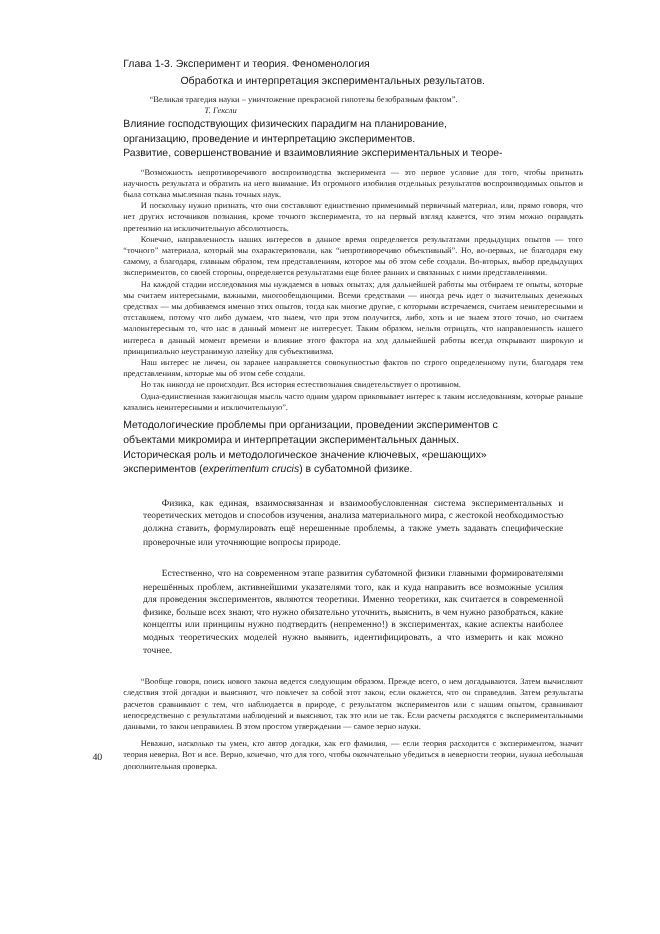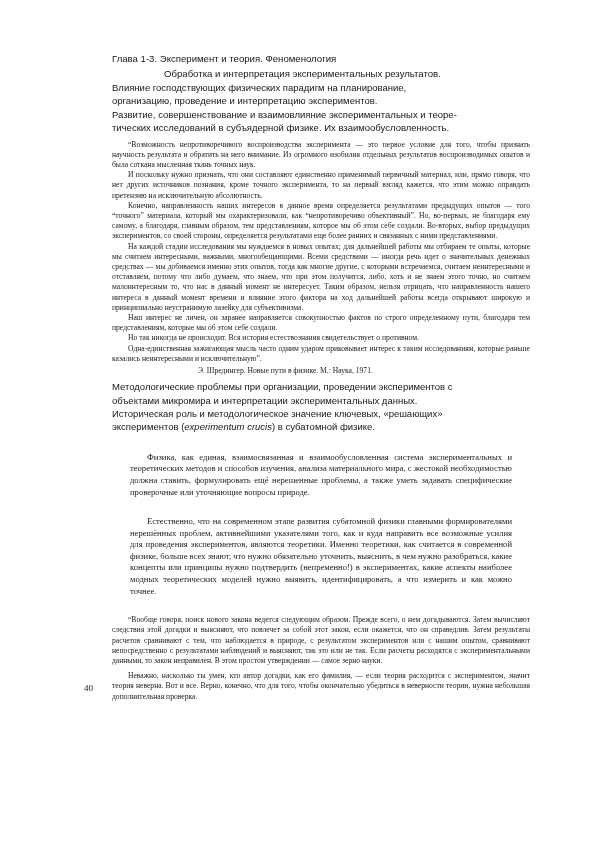--- a/index.html
+++ b/index.html
@@ -99,38 +99,40 @@
 </head>
 <body>
 
 <div class="page">
 
   <div class="chapter-head">
     <span class="line1">Глава 1-3. Эксперимент и теория. Феноменология</span>
     <span class="line2">Обработка и интерпретация экспериментальных результатов.</span>
   </div>
 
+  <div class="epigraph">
+    <span>“Великая трагедия науки – уничтожение прекрасной гипотезы безобразным фактом”.</span>
+    <span class="attrib">Т. Гексли</span>
+  </div>
 
   <div class="sans-block">
     <p>Влияние господствующих физических парадигм на планирование,</p>
     <p>организацию, проведение и интерпретацию экспериментов.</p>
     <p>Развитие, совершенствование и взаимовлияние экспериментальных и теоре-</p>
-    <p>тических исследований в субъядерной физике. Их взаимообусловленность.</p>
   </div>
 
   <div class="quote-block">
     <p>“Возможность непротиворечивого воспроизводства эксперимента — это первое условие для того, чтобы признать научность результата и обратить на него внимание. Из огромного изобилия отдельных результатов воспроизводимых опытов и была соткана мысленная ткань точных наук.</p>
     <p>И поскольку нужно признать, что они составляют единственно применимый первичный материал, или, прямо говоря, что нет других источников познания, кроме точного эксперимента, то на первый взгляд кажется, что этим можно оправдать претензию на исключительную абсолютность.</p>
     <p>Конечно, направленность наших интересов в данное время определяется результатами предыдущих опытов — того “точного” материала, который мы охарактеризовали, как “непротиворечиво объективный”. Но, во-первых, не благодаря ему самому, а благодаря, главным образом, тем представлениям, которое мы об этом себе создали. Во-вторых, выбор предыдущих экспериментов, со своей стороны, определяется результатами еще более ранних и связанных с ними представлениями.</p>
     <p>На каждой стадии исследования мы нуждаемся в новых опытах; для дальнейшей работы мы отбираем те опыты, которые мы считаем интересными, важными, многообещающими. Всеми средствами — иногда речь идет о значительных денежных средствах — мы добиваемся именно этих опытов, тогда как многие другие, с которыми встречаемся, считаем неинтересными и отставляем, потому что либо думаем, что знаем, что при этом получится, либо, хоть и не знаем этого точно, но считаем малоинтересным то, что нас в данный момент не интересует. Таким образом, нельзя отрицать, что направленность нашего интереса в данный момент времени и влияние этого фактора на ход дальнейшей работы всегда открывают широкую и принципиально неустранимую лазейку для субъективизма.</p>
     <p>Наш интерес не личен, он заранее направляется совокупностью фактов по строго определенному пути, благодаря тем представлениям, которые мы об этом себе создали.</p>
     <p>Но так никогда не происходит. Вся история естествознания свидетельствует о противном.</p>
     <p>Одна-единственная зажигающая мысль часто одним ударом приковывает интерес к таким исследованиям, которые раньше казались неинтересными и исключительную”.</p>
   </div>
-  <div class="source-line">Э. Шредингер. Новые пути в физике. М.: Наука, 1971.</div>
 
   <div class="spacer-sm"></div>
 
   <div class="sans-block">
     <p>Методологические проблемы при организации, проведении экспериментов с</p>
     <p>объектами микромира и интерпретации экспериментальных данных.</p>
     <p>Историческая роль и методологическое значение ключевых, «решающих»</p>
     <p><span>экспериментов (</span><em>experimentum crucis</em><span>) в субатомной физике.</span></p>
   </div>
 

